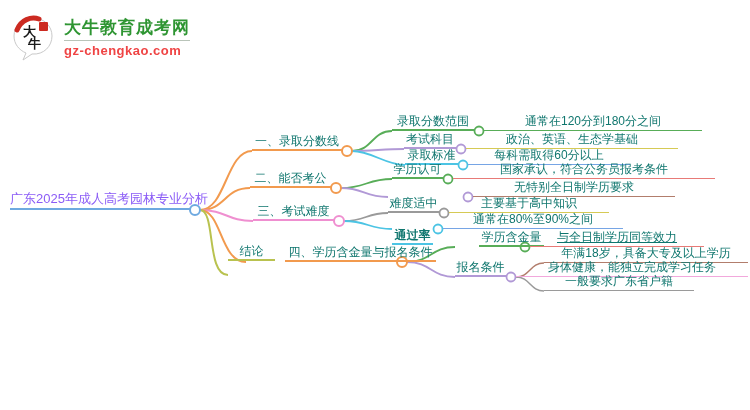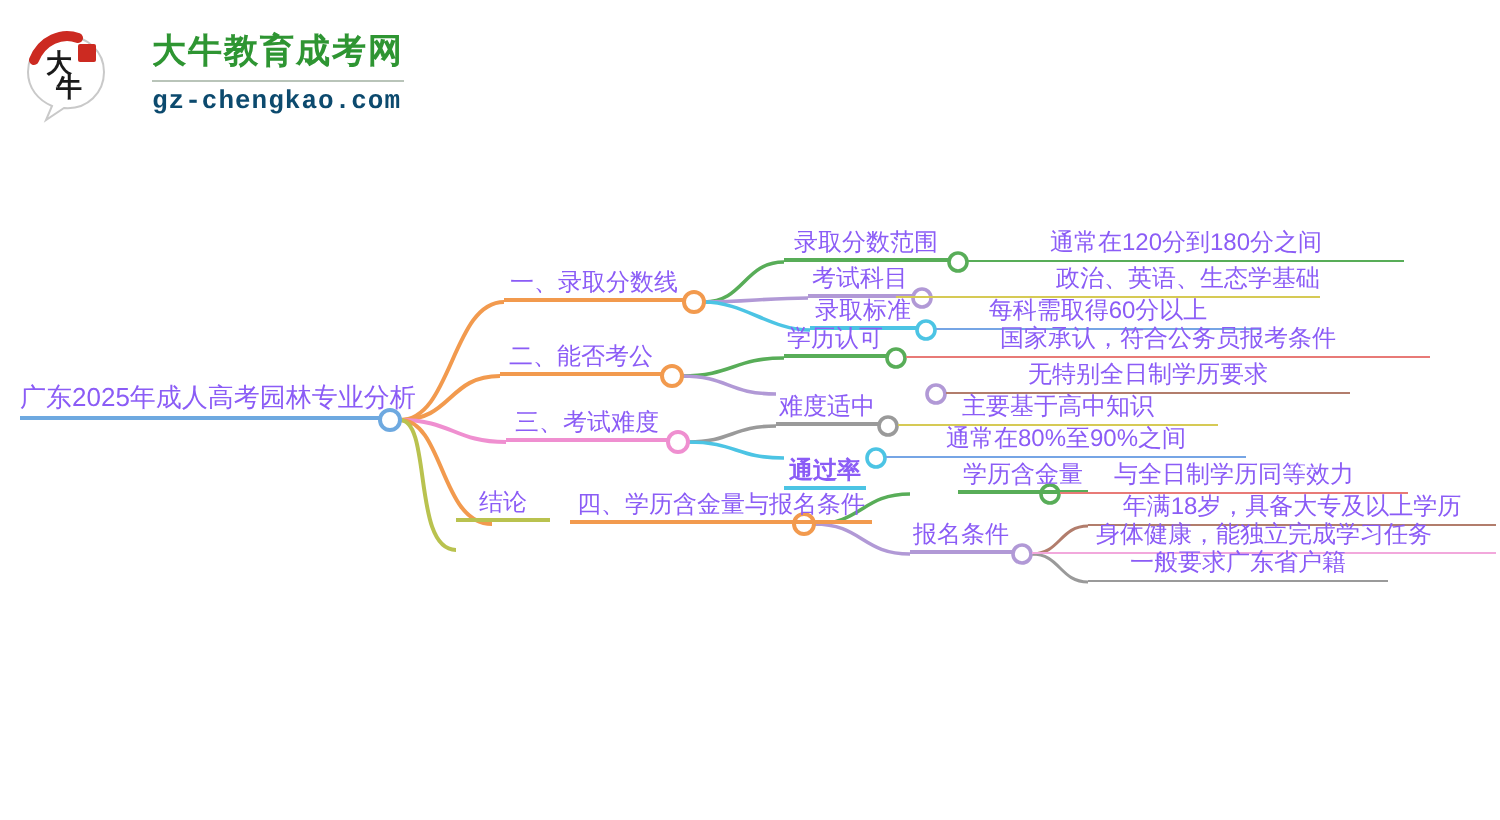--- a/index.html
+++ b/index.html
@@ -3,26 +3,26 @@
 <meta charset="utf-8">
 <style>
   html,body{margin:0;padding:0;background:#fff;}
   #canvas{
     position:relative;width:750px;height:410px;background:#ffffff;overflow:hidden;
     font-family:"Liberation Sans","DejaVu Sans",sans-serif;
   }
   
   .logo{position:absolute;left:10px;top:14px;display:flex;align-items:center;}
   .logo-icon{width:46px;height:48px;position:relative;flex:0 0 auto;}
-  .logo-text{margin-left:20px;font-family:Liberation Mono, monospace;}
+  .logo-text{margin-left:8px;}
   .logo-title{font-size:17px;font-weight:bold;letter-spacing:1px;line-height:20px;
     border-bottom:1px solid #b9c4b9;padding-bottom:2px;}
   .logo-domain{font-size:13px;font-weight:bold;letter-spacing:.5px;line-height:17px;margin-top:1px;}
   
-  .node{position:absolute;font-size:12px;color:#8b5cf6;line-height:15px;
+  .node{position:absolute;font-size:12px;color:#0f766e;line-height:15px;
     text-align:center;white-space:nowrap;border-bottom:2px solid #ccc;
     padding-bottom:1px;box-sizing:border-box;height:17px;}
   .node.leaf{border-bottom-width:1.5px;}
   .root-label{font-size:13px;color:#8b5cf6;height:19px;line-height:16px;}
   svg.links{position:absolute;left:0;top:0;}
   svg.links path{fill:none;}
 </style>
 </head>
 <body>
 
@@ -33,21 +33,21 @@
       <svg width="46" height="48" viewBox="0 0 46 48">
         <path d="M23 4 C12 4 4 12 4 22 C4 30 9 36 16 39 L13 46 L22 40 C34 41 42 32 42 22 C42 12 34 4 23 4 Z" fill="#ffffff" stroke="#c9c9c9" stroke-width="1"></path>
         <path d="M7 16 C11 6 21 2 29 5" fill="none" stroke="#cc2a21" stroke-width="5" stroke-linecap="round"></path>
         <rect x="29" y="8" width="9" height="9" rx="1" fill="#cc2a21"></rect>
         <text x="13" y="22" font-size="13" font-weight="bold" fill="#1a1a1a" font-family="Liberation Sans, DejaVu Sans, sans-serif">大</text>
         <text x="18" y="34" font-size="13" font-weight="bold" fill="#1a1a1a" font-family="Liberation Sans, DejaVu Sans, sans-serif">牛</text>
       </svg>
     </div>
     <div class="logo-text">
       <div class="logo-title" style="color: rgb(46, 149, 50);">大牛教育成考网</div>
-      <div class="logo-domain" style="color: #0c4a6e;">gz-chengkao.com</div>
+      <div class="logo-domain" style="color: #ef4444;">gz-chengkao.com</div>
     </div>
   </div>
 
   <svg class="links" width="750" height="410">
 
     <path d="M200,210 C226,210 226,151 252,151" stroke-width="2" stroke="#f29a4e"></path>
     <path d="M200,210 C226,210 224,188 250,188" stroke-width="2" stroke="#f29a4e"></path>
     <path d="M200,210 C226,210 227,221 253,221" stroke-width="2" stroke="#ef8fd0"></path>
     <path d="M200,210 C222,210 220,262 246,262" stroke-width="2" stroke="#f29a4e"></path>
     <path d="M200,210 C216,210 206,275 228,275" stroke-width="2" stroke="#b9c24f"></path>
@@ -95,24 +95,24 @@
   <div class="node" style="left: 392px; top: 114px; width: 82px; border-bottom-color: rgb(88, 173, 88);">录取分数范围</div>
   <div class="node" style="left: 404px; top: 132px; width: 52px; border-bottom-color: rgb(177, 153, 214);">考试科目</div>
   <div class="node" style="left: 405px; top: 148px; width: 53px; border-bottom-color: rgb(76, 196, 228);">录取标准</div>
   <div class="node" style="left: 392px; top: 162px; width: 51px; border-bottom-color: rgb(88, 173, 88);">学历认可</div>
   <div class="node" style="left: 388px; top: 196px; width: 51px; border-bottom-color: rgb(154, 154, 154);">难度适中</div>
   <div class="node" style="left: 392px; top: 228px; width: 41px; border-bottom-color: rgb(76, 196, 228); font-weight: bold;">通过率</div>
   <div class="node" style="left: 455px; top: 230px; width: 65px; border-bottom-color: rgb(88, 173, 88); margin-left: 24px;">学历含金量</div>
   <div class="node" style="left: 455px; top: 260px; width: 51px; border-bottom-color: rgb(177, 153, 214);">报名条件</div>
 
   <div class="node leaf" style="left: 484px; top: 114px; width: 218px; border-bottom-color: rgb(88, 173, 88);">通常在120分到180分之间</div>
-  <div class="node leaf" style="left: 448px; top: 132px; width: 212px; border-bottom-color: rgb(214, 202, 85); text-align: right;">政治、英语、生态学基础</div>
+  <div class="node leaf" style="left: 466px; top: 132px; width: 212px; border-bottom-color: rgb(214, 202, 85);">政治、英语、生态学基础</div>
   <div class="node leaf" style="left: 468px; top: 148px; width: 162px; border-bottom-color: rgb(118, 165, 229);">每科需取得60分以上</div>
   <div class="node leaf" style="left: 453px; top: 162px; width: 262px; border-bottom-color: rgb(232, 122, 119);">国家承认，符合公务员报考条件</div>
   <div class="node leaf" style="left: 473px; top: 180px; width: 202px; border-bottom-color: rgb(178, 125, 108);">无特别全日制学历要求</div>
   <div class="node leaf" style="left: 449px; top: 196px; width: 160px; border-bottom-color: rgb(214, 202, 85);">主要基于高中知识</div>
   <div class="node leaf" style="left: 443px; top: 212px; width: 180px; border-bottom-color: rgb(118, 165, 229);">通常在80%至90%之间</div>
-  <div class="node leaf" style="left: 530px; top: 230px; width: 174px; border-bottom-color: rgb(232, 122, 119);">与全日制学历同等效力</div>
+  <div class="node leaf" style="left: 530px; top: 230px; width: 174px; border-bottom-color: rgb(232, 122, 119); text-decoration: underline;">与全日制学历同等效力</div>
   <div class="node leaf" style="left: 544px; top: 246px; width: 204px; border-bottom-color: rgb(178, 125, 108);">年满18岁，具备大专及以上学历</div>
   <div class="node leaf" style="left: 516px; top: 260px; width: 232px; border-bottom-color: rgb(242, 168, 220);">身体健康，能独立完成学习任务</div>
   <div class="node leaf" style="left: 544px; top: 274px; width: 150px; border-bottom-color: rgb(154, 154, 154);">一般要求广东省户籍</div>
 
 </div>
 
 </body></html>

